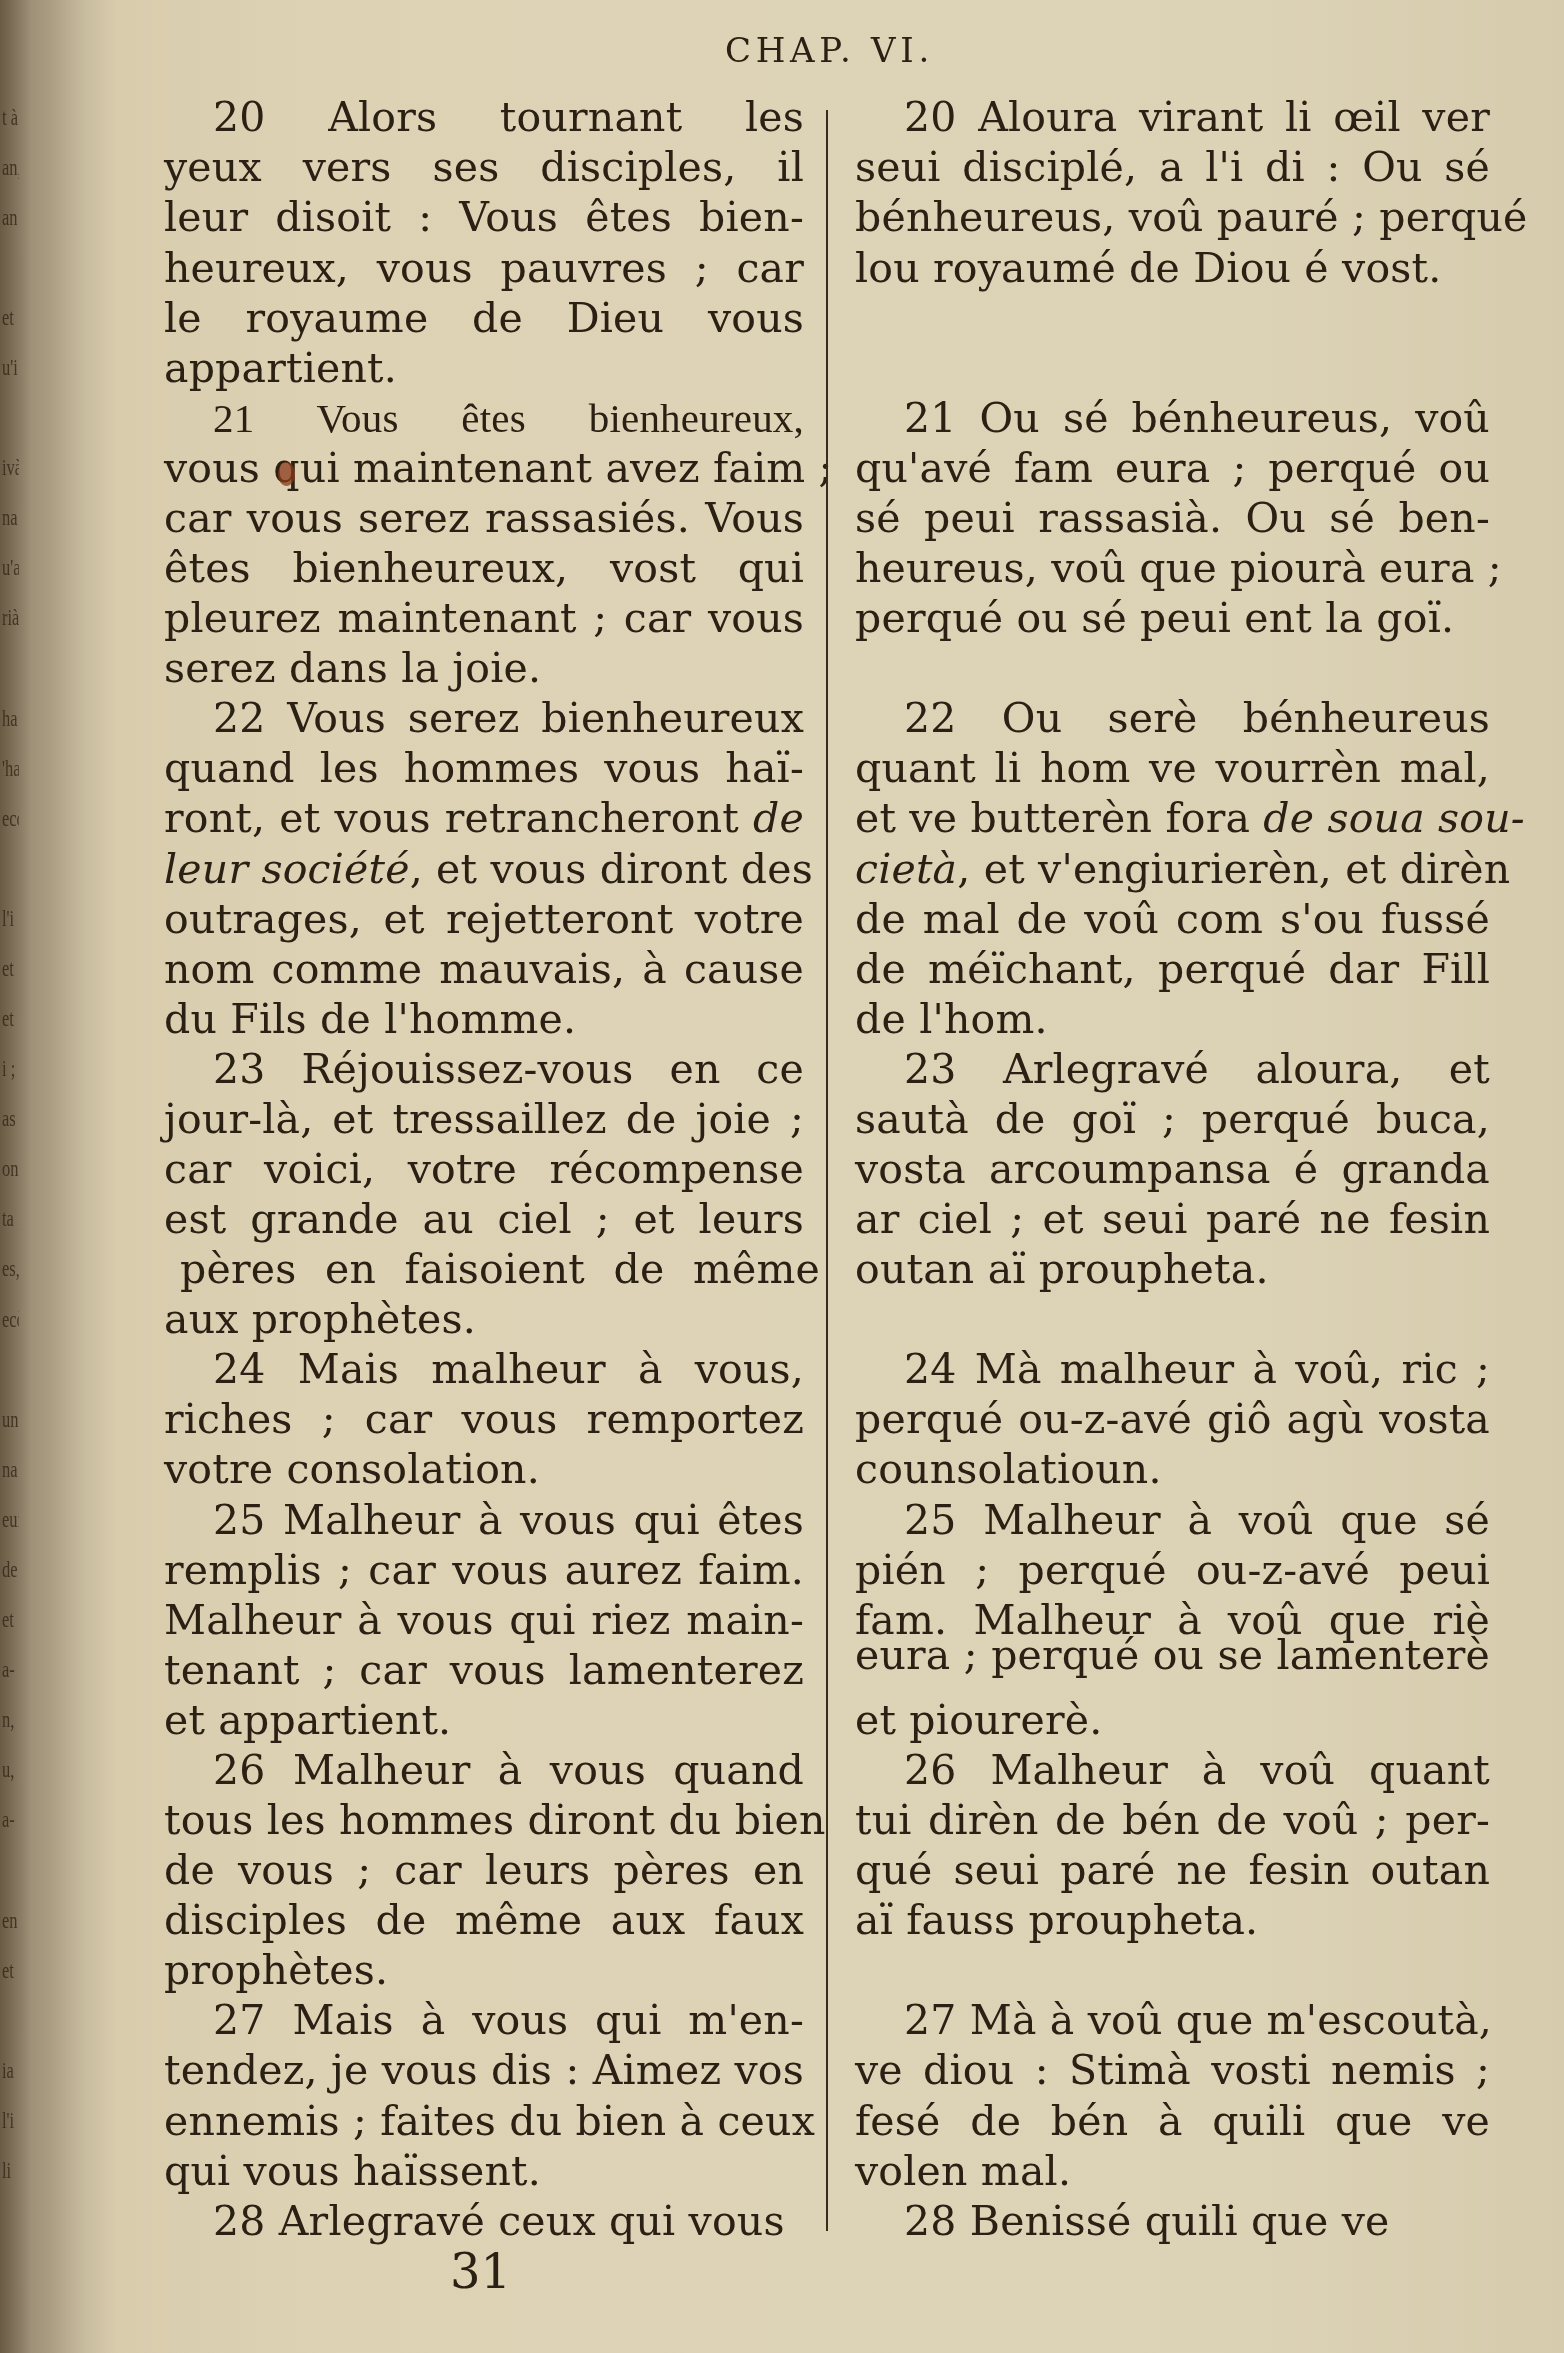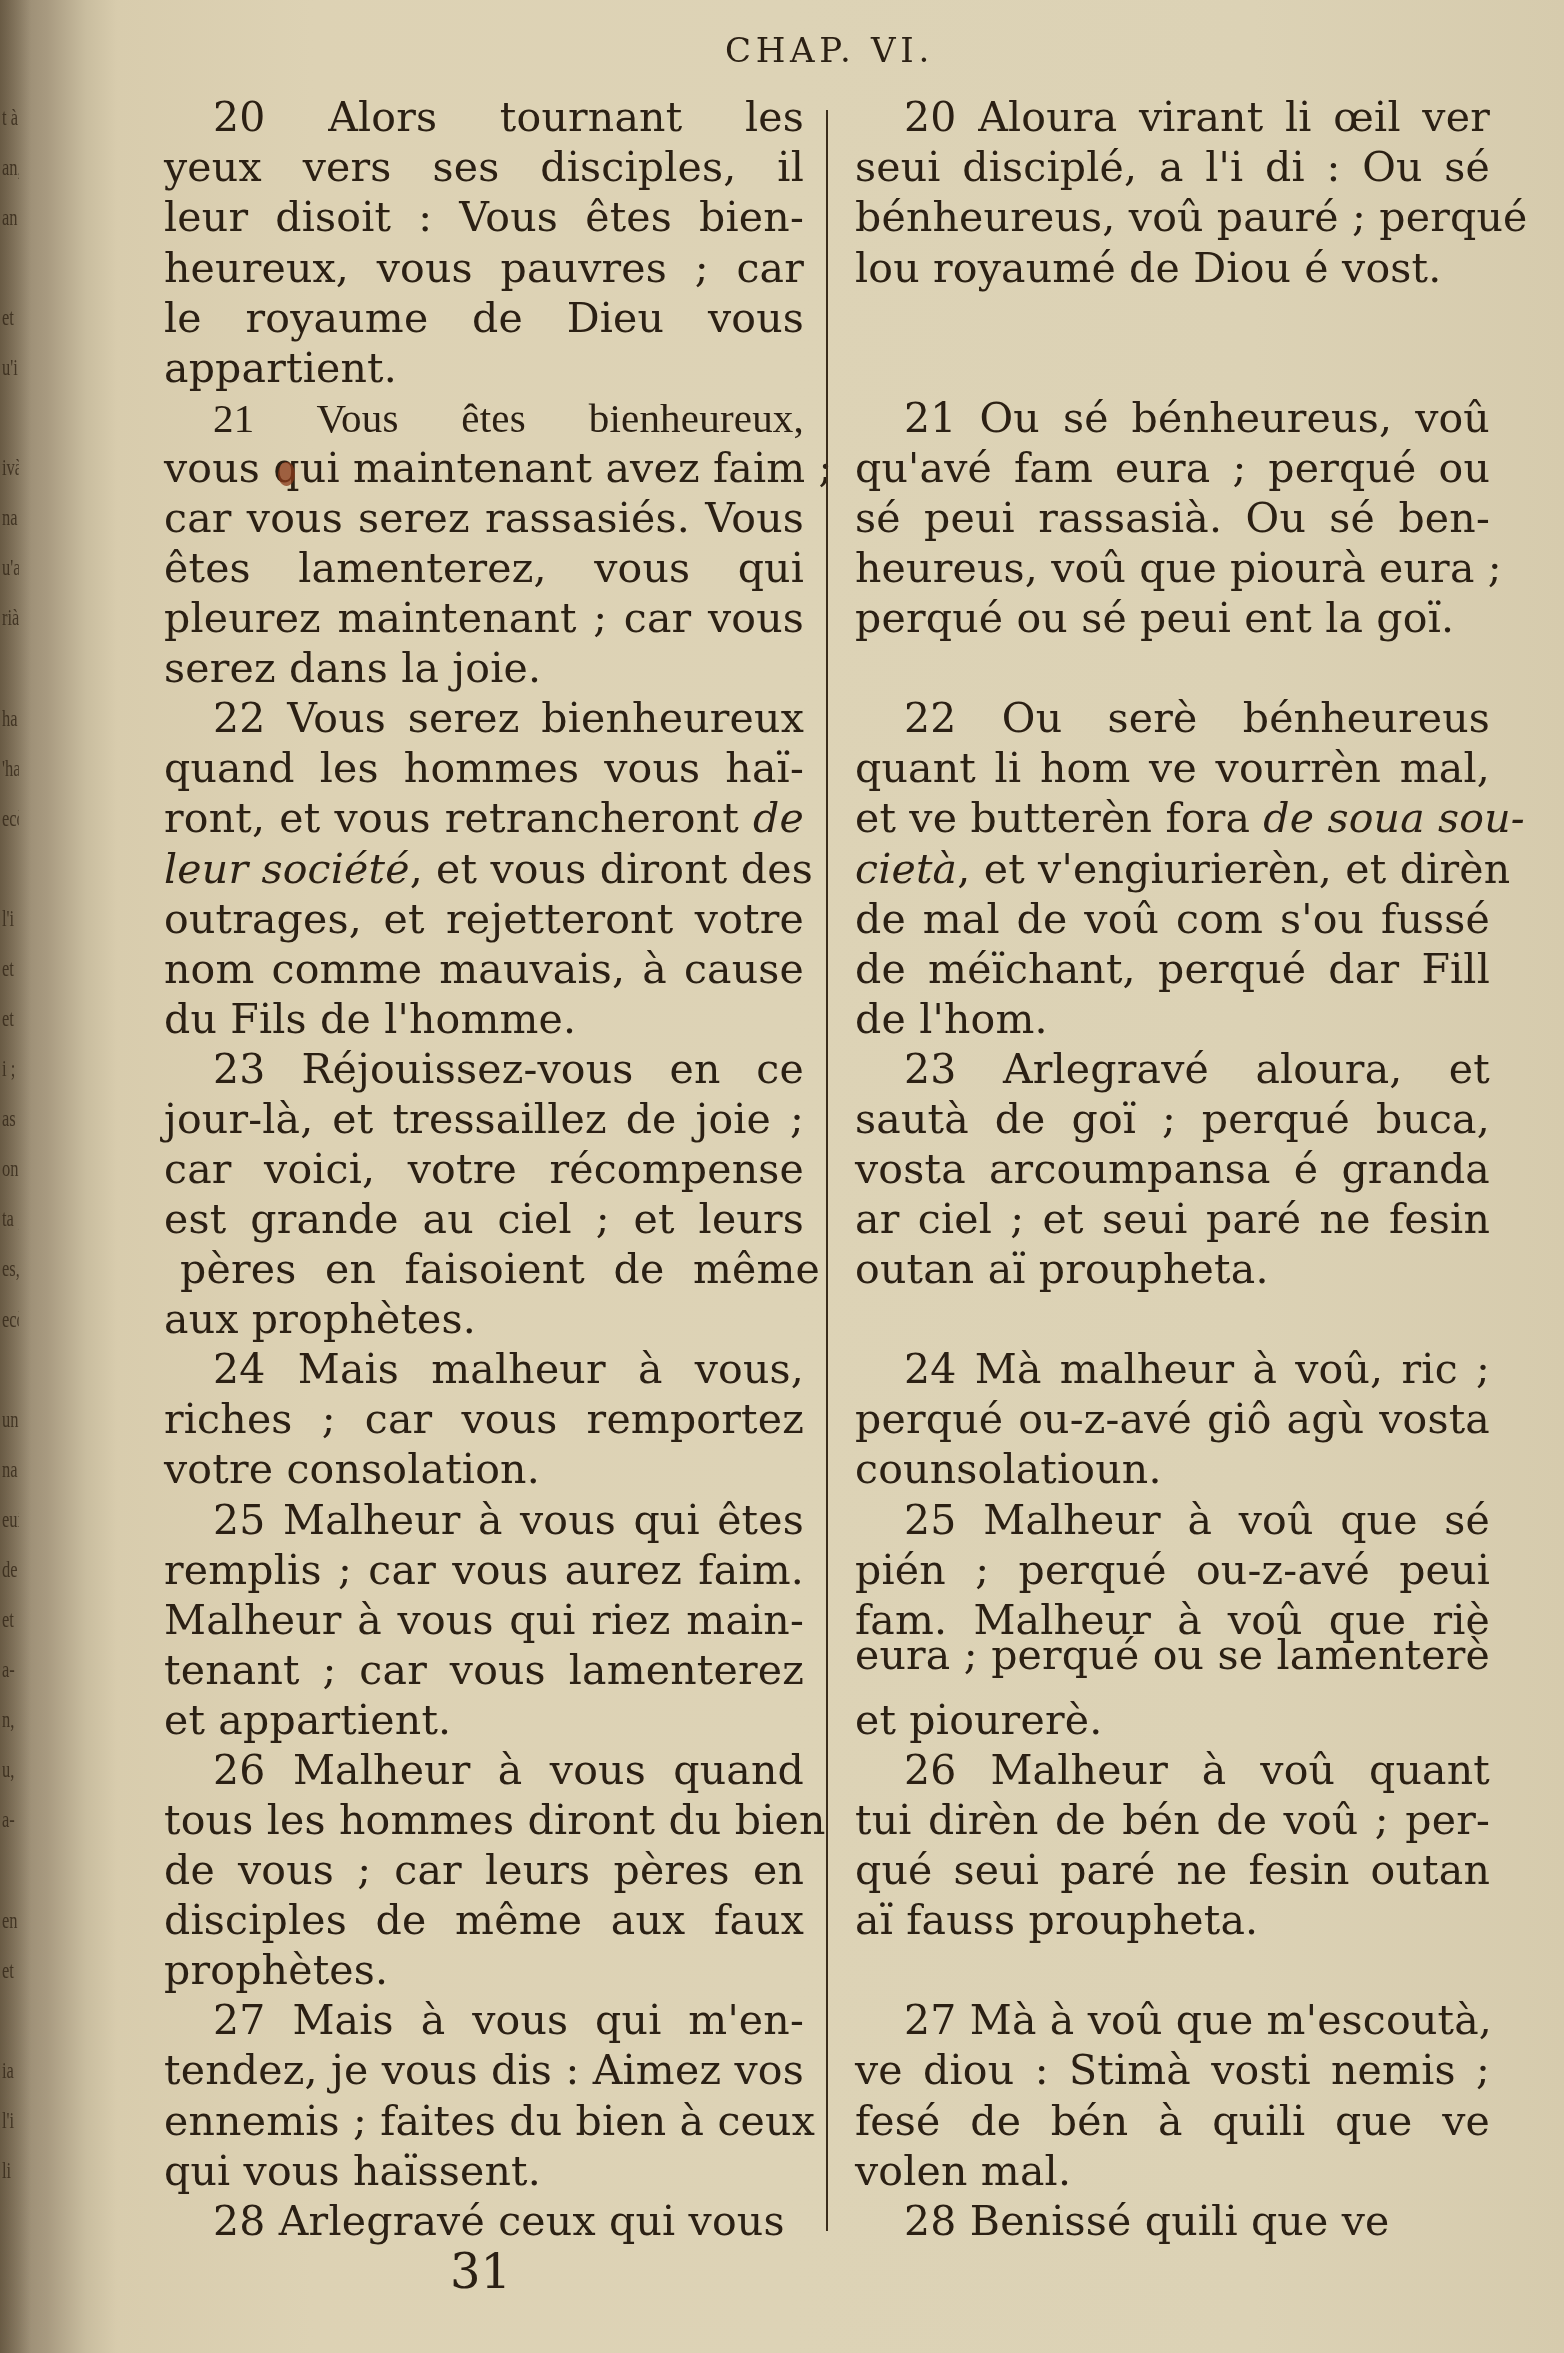--- a/index.html
+++ b/index.html
@@ -92,21 +92,21 @@
 <div id="left-col">
     <div class="line col-left first" style="top: 92px;"><span class="verse-num">20 </span><span>Alors tournant les</span></div>
     <div class="line col-left" style="top: 142px;"><span>yeux vers ses disciples, il</span></div>
     <div class="line col-left" style="top: 192px;"><span>leur disoit : Vous êtes bien-</span></div>
     <div class="line col-left" style="top: 243px;"><span>heureux, vous pauvres ; car</span></div>
     <div class="line col-left" style="top: 293px;"><span>le royaume de Dieu vous</span></div>
     <div class="line col-left last" style="top: 343px;"><span>appartient.</span></div>
     <div class="line col-left first" style="top: 393px; font-family: Liberation Serif, serif;"><span class="verse-num">21 </span><span>Vous êtes bienheureux,</span></div>
     <div class="line col-left" style="top: 443px;"><span>vous qui maintenant avez faim ;</span></div>
     <div class="line col-left" style="top: 493px;"><span>car vous serez rassasiés. Vous</span></div>
-    <div class="line col-left" style="top: 543px;"><span>êtes lamenterez, vous qui</span></div>
+    <div class="line col-left" style="top: 543px;"><span>êtes bienheureux, vost qui</span></div>
     <div class="line col-left" style="top: 593px;"><span>pleurez maintenant ; car vous</span></div>
     <div class="line col-left last" style="top: 643px;"><span>serez dans la joie.</span></div>
     <div class="line col-left first" style="top: 693px;"><span class="verse-num">22 </span><span>Vous serez bienheureux</span></div>
     <div class="line col-left" style="top: 743px;"><span>quand les hommes vous haï-</span></div>
     <div class="line col-left" style="top: 793px;"><span>ront, et vous retrancheront</span> <span class="it">de</span></div>
     <div class="line col-left" style="top: 844px;"><span class="it">leur société</span><span>, et vous diront des</span></div>
     <div class="line col-left" style="top: 894px;"><span>outrages, et rejetteront votre</span></div>
     <div class="line col-left" style="top: 944px;"><span>nom comme mauvais, à cause</span></div>
     <div class="line col-left last" style="top: 994px;"><span>du Fils de l'homme.</span></div>
     <div class="line col-left first" style="top: 1044px;"><span class="verse-num">23 </span><span>Réjouissez-vous en ce</span></div>

